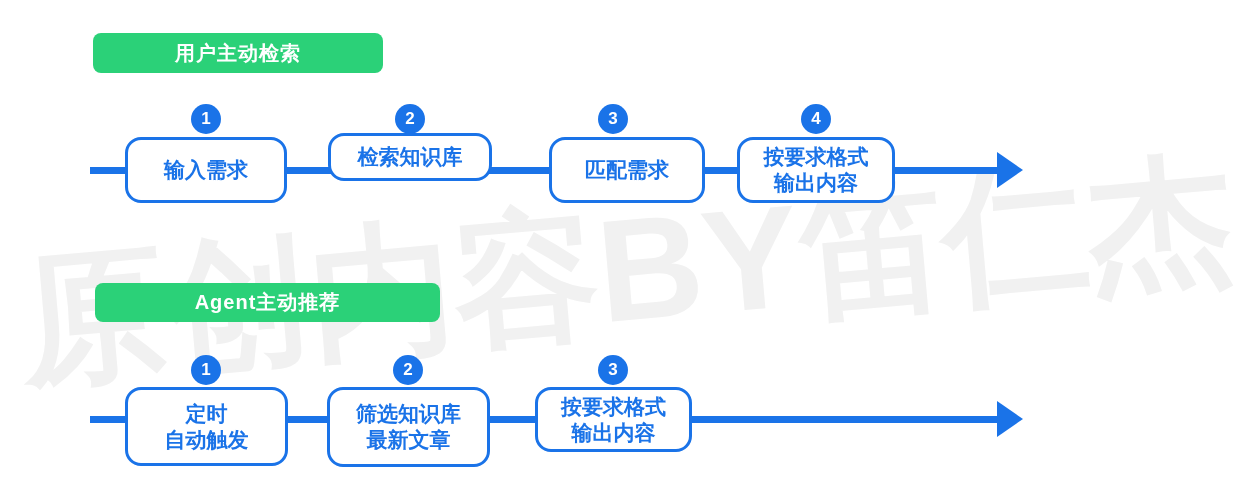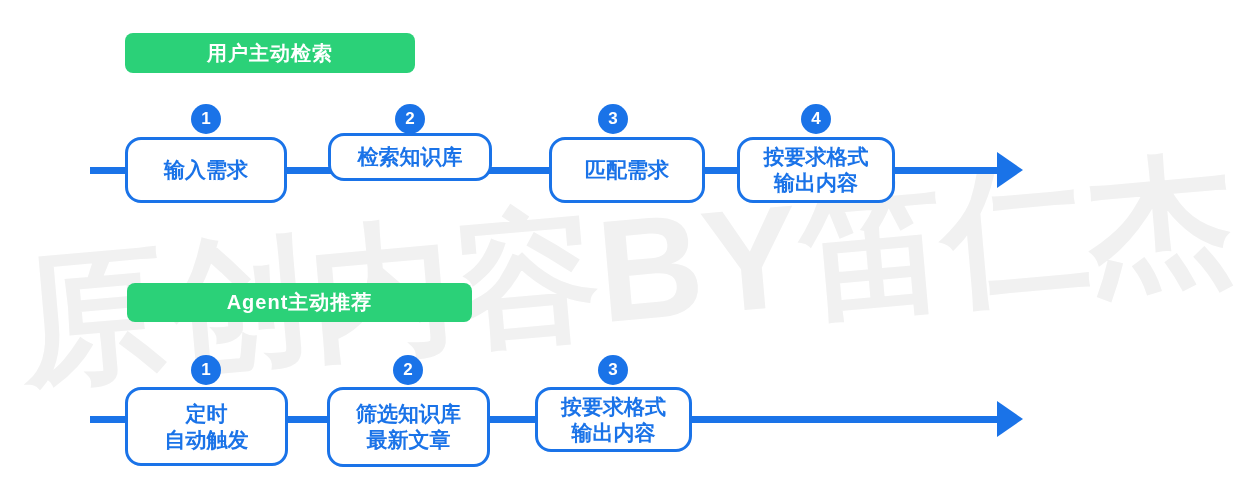--- a/index.html
+++ b/index.html
@@ -37,21 +37,20 @@
     background: var(--accent-green);
     color: #ffffff;
     font-size: 20px;
     font-weight: 700;
     border-radius: 8px;
     display: flex;
     align-items: center;
     justify-content: center;
     z-index: 2;
     letter-spacing: 1px;
-    margin-left: 32px;
   }
 
   .flow-line {
     position: absolute;
     height: 7px;
     background: var(--accent-blue);
     z-index: 1;
   }
   .arrow-head {
     position: absolute;

